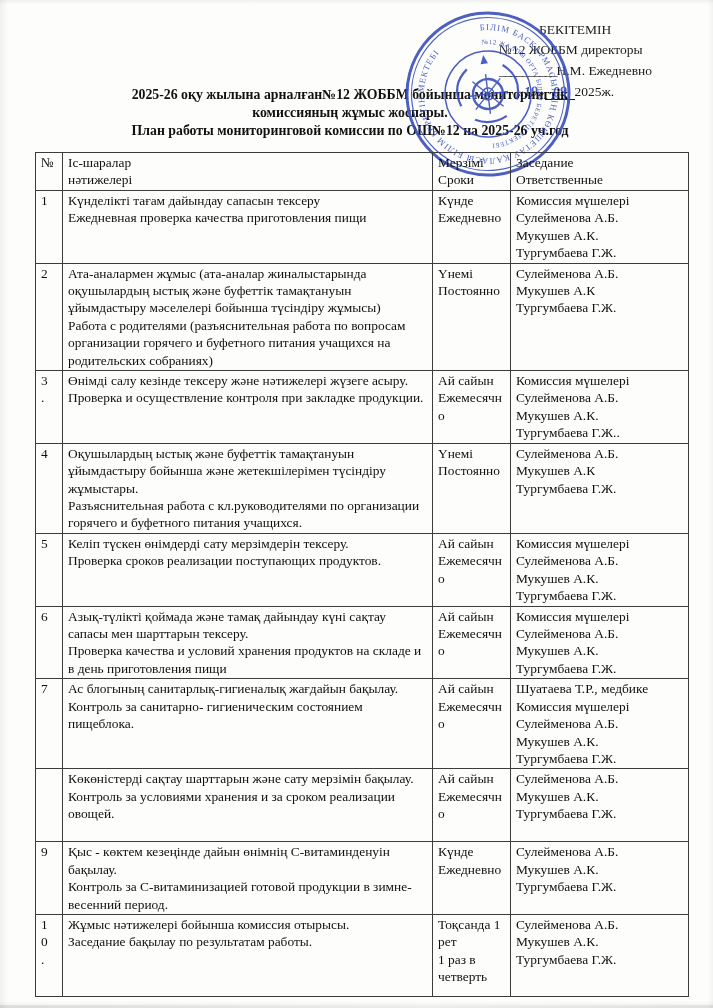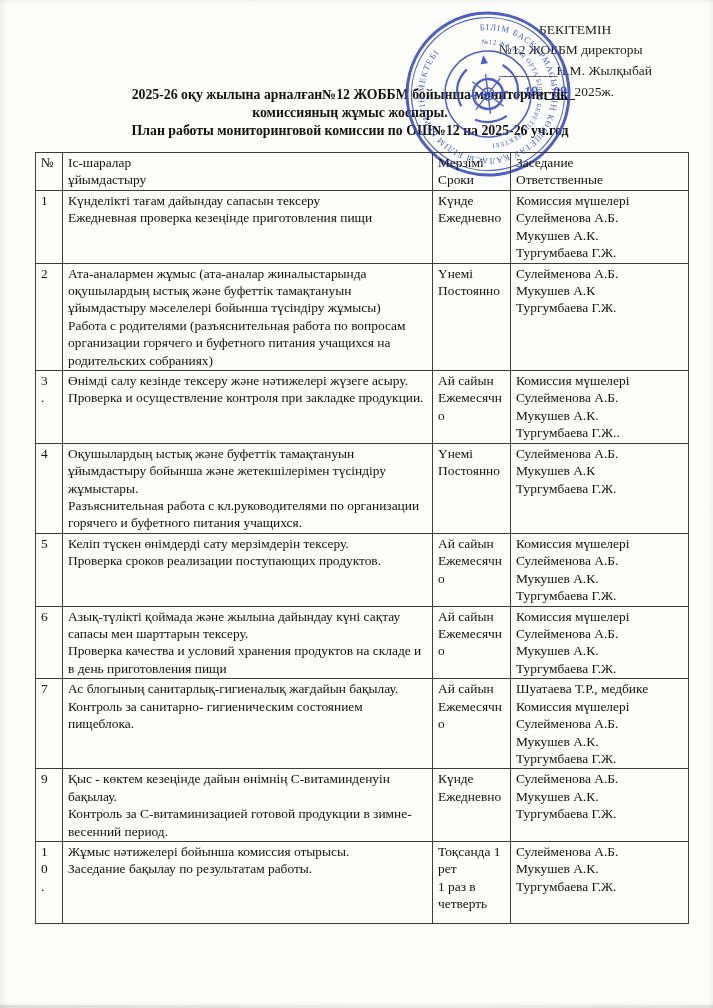--- a/index.html
+++ b/index.html
@@ -76,21 +76,21 @@
   }
 </style>
 </head>
 <body>
 
 <div class="page">
 
   <div class="approval">
     <div class="l1">БЕКІТЕМІН</div>
     <div>№12 ЖОББМ директоры</div>
-    <div><span class="sigline">__________</span><span>Н.М. Жылқыбай</span></div>
+    <div><span class="sigline">__________</span><span>Н.М. Ежедневно</span></div>
     <div class="datewrap">
       <span>«</span><span class="hand">19</span><span>»</span><span class="u"><span class="hand">09</span></span><span>2025ж.</span>
     </div>
   </div>
 
   <div class="title">
     <div>2025-26 оқу жылына арналған№12 ЖОББМ бойынша мониторингтік</div>
     <div>комиссияның жұмыс жоспары.</div>
     <div>План работы мониторинговой комиссии по ОШ№12 на 2025-26 уч.год</div>
   </div>
@@ -134,30 +134,30 @@
     <colgroup>
       <col style="width:27px">
         <col style="width:370px">
         <col style="width:78px">
         <col style="width:178px">
     </colgroup>
     <tbody>
       <tr class="hrow">
         <th>№</th>
         <th>Іс-шаралар
-ұйымдастыру</th>
+нәтижелері</th>
         <th>Мерзімі
 Сроки</th>
         <th>Заседание
 Ответственные</th>
       </tr>
     <tr class="r0">
           <td class="c-num">1</td>
           <td class="c-activity">Күнделікті тағам дайындау сапасын тексеру
-Ежедневная проверка кезеңінде приготовления пищи</td>
+Ежедневная проверка качества приготовления пищи</td>
           <td class="c-term">Күнде Ежедневно</td>
           <td class="c-resp">Комиссия мүшелері
 Сулейменова А.Б.
 Мукушев А.К.
 Тургумбаева Г.Ж.</td>
         </tr>
         <tr class="r1">
           <td class="c-num">2</td>
           <td class="c-activity">Ата-аналармен жұмыс (ата-аналар жиналыстарында оқушылардың ыстық және буфеттік тамақтануын ұйымдастыру мәселелері бойынша түсіндіру жұмысы)
 Работа с родителями (разъяснительная работа по вопросам организации горячего и буфетного питания учащихся на родительских собраниях)</td>
@@ -191,36 +191,45 @@
           <td class="c-activity">Келіп түскен өнімдерді сату мерзімдерін тексеру.
 Проверка сроков реализации поступающих продуктов.</td>
           <td class="c-term">Ай сайын Ежемесячно</td>
           <td class="c-resp">Комиссия мүшелері
 Сулейменова А.Б.
 Мукушев А.К.
 Тургумбаева Г.Ж.</td>
         </tr>
         <tr class="r5">
           <td class="c-num">6</td>
-          <td class="c-activity">Азық-түлікті қоймада және жылына дайындау күні сақтау сапасы мен шарттарын тексеру.
+          <td class="c-activity">Азық-түлікті қоймада және тамақ дайындау күні сақтау сапасы мен шарттарын тексеру.
  Проверка качества и условий хранения продуктов на складе и в день приготовления пищи</td>
           <td class="c-term">Ай сайын Ежемесячно</td>
           <td class="c-resp">Комиссия мүшелері
 Сулейменова А.Б.
 Мукушев А.К.
 Тургумбаева Г.Ж.</td>
         </tr>
         <tr class="r6">
           <td class="c-num">7</td>
           <td class="c-activity">Ас блогының санитарлық-гигиеналық жағдайын бақылау.
  Контроль за санитарно- гигиеническим состоянием пищеблока.</td>
           <td class="c-term">Ай сайын Ежемесячно</td>
           <td class="c-resp">Шуатаева Т.Р., медбике
 Комиссия мүшелері
 Сулейменова А.Б.
+Мукушев А.К.
+Тургумбаева Г.Ж.</td>
+        </tr>
+        <tr class="r7">
+          <td class="c-num"></td>
+          <td class="c-activity">Көкөністерді сақтау шарттарын және сату мерзімін бақылау.
+Контроль за условиями хранения и за сроком реализации овощей.</td>
+          <td class="c-term">Ай сайын Ежемесячно</td>
+          <td class="c-resp">Сулейменова А.Б.
 Мукушев А.К.
 Тургумбаева Г.Ж.</td>
         </tr>
         <tr class="r8">
           <td class="c-num">9</td>
           <td class="c-activity">Қыс - көктем кезеңінде дайын өнімнің С-витаминденуін бақылау.
  Контроль за С-витаминизацией  готовой продукции в зимне- весенний период.</td>
           <td class="c-term">Күнде Ежедневно</td>
           <td class="c-resp">Сулейменова А.Б.
 Мукушев А.К.

